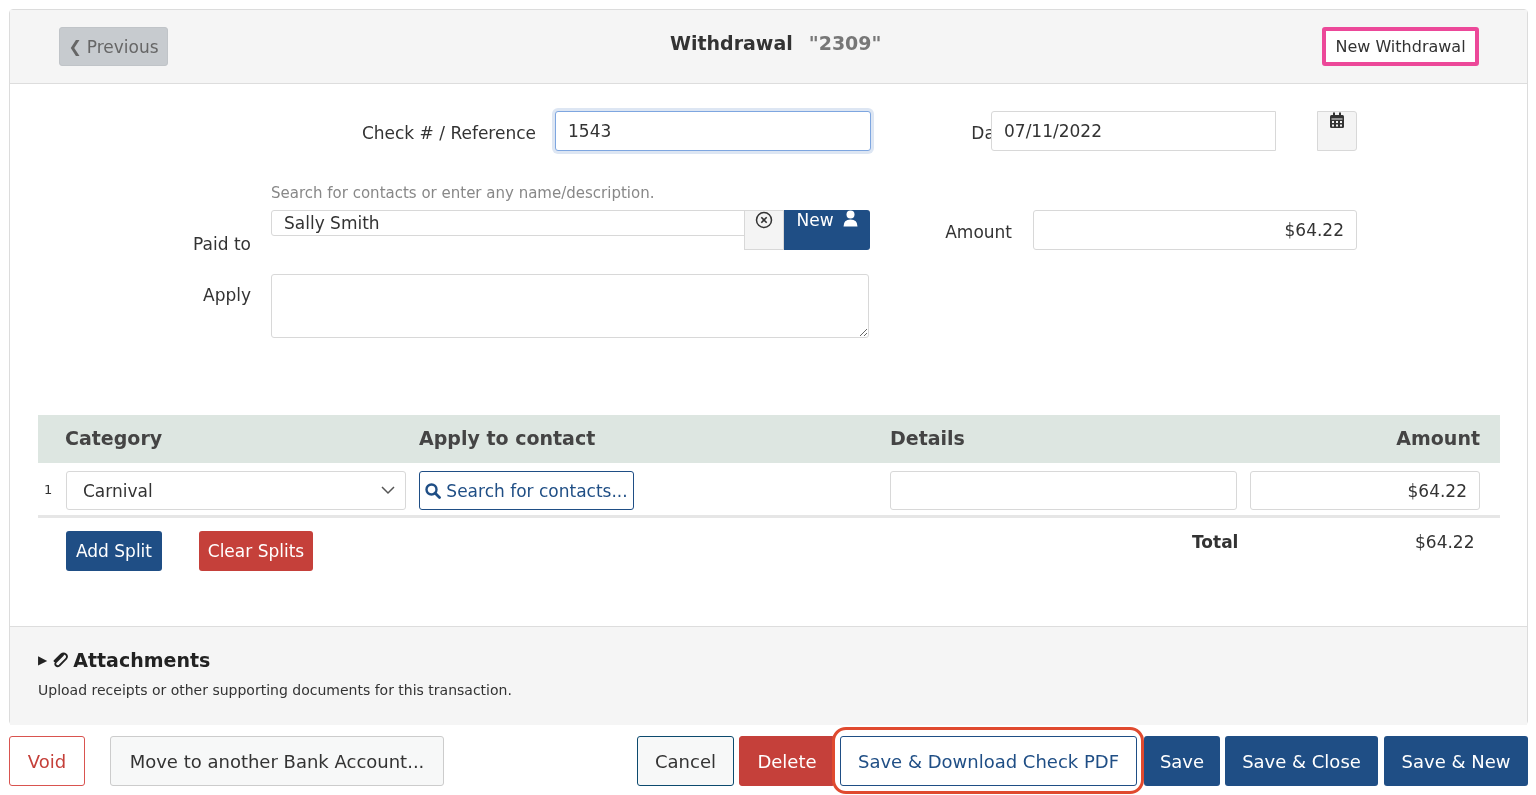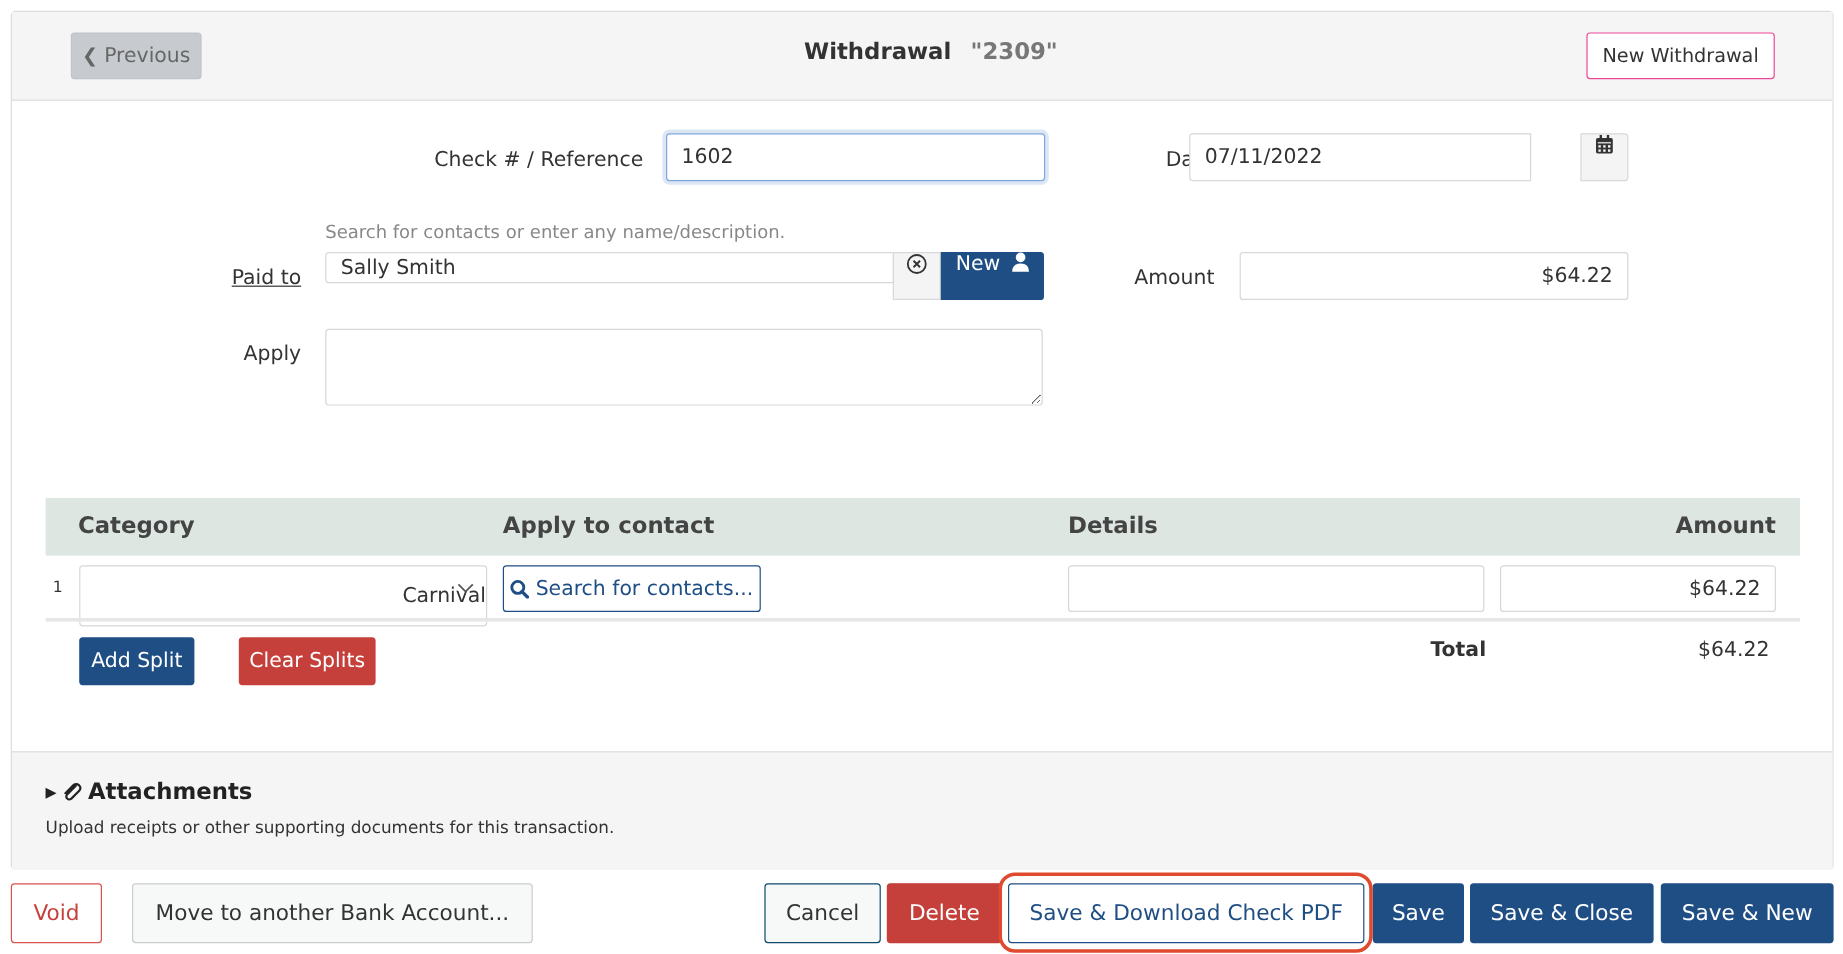--- a/index.html
+++ b/index.html
@@ -28,21 +28,21 @@
     left: 49px; top: 17px; width: 109px; height: 39px;
     background: #c7cbcf; color: #666; font-size: 17px; border: 1px solid #c0c4c8;
   }
   .btn-prev .chev { margin-right: 5px; font-size: 16px; }
   .title {
     position: absolute; left: 660px; top: 22px; font-size: 19px; font-weight: bold; color: #333;
   }
   .title .ref { color: #777; margin-left: 16px; }
   .btn-newwd {
     left: 1312px; top: 17px; width: 157px; height: 39px;
-    background: #fff; border: 1px solid #ec4899; color: #333; font-size: 16px;
+    background: #fff; border: 4px solid #ec4899; color: #333; font-size: 16px;
   }
   .label {
     position: absolute; font-size: 17px; color: #333; text-align: right;
   }
   .input {
     position: absolute; border: 1px solid #d8d8d8; border-radius: 3px; background: #fff;
     font-size: 17px; color: #333; padding: 0 12px; display: flex; align-items: center;
   }
   .input.focused { border: 1px solid #7ea6e0; box-shadow: 0 0 0 3px #dde6f3; }
   .help { position: absolute; left: 261px; top: 174px; font-size: 15px; color: #888; }
@@ -58,23 +58,23 @@
     left: 1307px; top: 101px; width: 40px; height: 40px; background: #f4f4f4;
     border: 1px solid #d8d8d8; border-radius: 0 3px 3px 0;
   }
   .split-header {
     position: absolute; left: 28px; top: 405px; width: 1462px; height: 48px;
     background: #dde6e1; font-weight: bold; color: #444; font-size: 19px;
   }
   .split-header span { position: absolute; top: 12px; }
   .row-num { position: absolute; left: 34px; top: 472px; font-size: 13px; color: #333; }
   .select {
-    position: absolute; left: 56px; top: 461px; width: 340px; height: 51px;
+    position: absolute; left: 56px; top: 461px; width: 340px; height: 39px;
     border: 1px solid #d8d8d8; border-radius: 3px; font-size: 17px; color: #333;
-    display: flex; align-items: center; padding-left: 16px; background: #fff; justify-content: flex-end;
+    display: flex; align-items: center; padding-left: 16px; background: #fff;
   }
   .select .caret { position: absolute; right: 8px; top: 9px; }
   .btn-search {
     left: 409px; top: 461px; width: 215px; height: 39px; background: #fff;
     border: 1px solid #1f4e85; color: #1f4e85; font-size: 17px;
   }
   .row-line { position: absolute; left: 28px; top: 505px; width: 1462px; height: 3px; background: #e6e6e6; }
   .btn-addsplit { left: 56px; top: 521px; width: 96px; height: 40px; background: #1f4e85; color: #fff; font-size: 17px; }
   .btn-clearsplit { left: 189px; top: 521px; width: 114px; height: 40px; background: #c5403a; color: #fff; font-size: 17px; }
   .total-label { position: absolute; left: 1182px; top: 522px; font-weight: bold; font-size: 17px; color: #333; }
@@ -114,41 +114,41 @@
       <span class="chev">❮</span>
       <span>Previous</span>
     </div>
     <div class="title">
       <span>Withdrawal</span><span class="ref">"2309"</span>
     </div>
     <div class="btn btn-newwd">New Withdrawal</div>
   </div>
 
   <div class="label" style="left:290px; top:113px; width:236px;">Check # / Reference</div>
-  <div class="input focused" style="left:545px; top:101px; width:316px; height:40px;">1602</div>
+  <div class="input focused" style="left:545px; top:101px; width:316px; height:40px;">1543</div>
 
   <div class="label" style="left:900px; top:113px; width:102px;">Date</div>
   <div class="input" style="left:981px; top:101px; width:285px; height:40px; border-radius:3px 0 0 3px;">07/11/2022</div>
   <div class="addon addon-cal">
     <svg width="16" height="17" viewBox="0 0 16 17">
       <rect x="1" y="3" width="14" height="13" rx="1.5" fill="#333"></rect>
       <rect x="4" y="0.5" width="2" height="4" fill="#333"></rect>
       <rect x="10" y="0.5" width="2" height="4" fill="#333"></rect>
       <rect x="2.5" y="6.5" width="11" height="1" fill="#f4f4f4"></rect>
       <rect x="3" y="9" width="2" height="2" fill="#f4f4f4"></rect>
         <rect x="7" y="9" width="2" height="2" fill="#f4f4f4"></rect>
         <rect x="11" y="9" width="2" height="2" fill="#f4f4f4"></rect>
       <rect x="3" y="12.5" width="2" height="2" fill="#f4f4f4"></rect>
         <rect x="7" y="12.5" width="2" height="2" fill="#f4f4f4"></rect>
         <rect x="11" y="12.5" width="2" height="2" fill="#f4f4f4"></rect>
     </svg>
   </div>
 
   <div class="help">Search for contacts or enter any name/description.</div>
-  <div class="label" style="left:140px; top:212px; width:101px;text-decoration:underline;">Paid to</div>
+  <div class="label" style="left:140px; top:224px; width:101px;">Paid to</div>
   <div class="input" style="left:261px; top:200px; width:474px; height:26px; border-radius:3px 0 0 3px;">Sally Smith</div>
   <div class="addon addon-clear">
     <svg width="18" height="18" viewBox="0 0 18 18">
       <circle cx="9" cy="9" r="7.5" fill="none" stroke="#333" stroke-width="1.5"></circle>
       <path d="M6.3 6.3 L11.7 11.7 M11.7 6.3 L6.3 11.7" stroke="#333" stroke-width="1.6"></path>
     </svg>
   </div>
   <div class="addon addon-new">
     <span>New</span>
     <svg style="margin-left:9px" width="15" height="17" viewBox="0 0 15 17">

